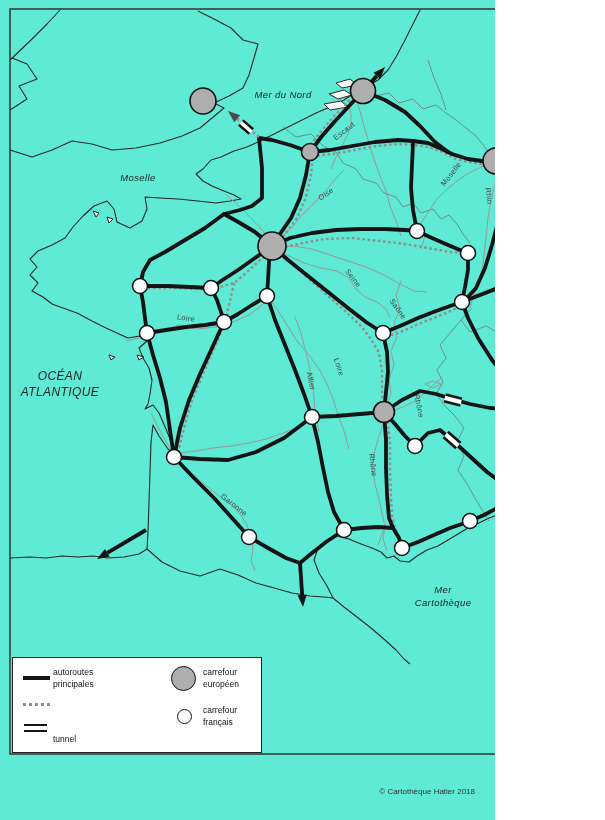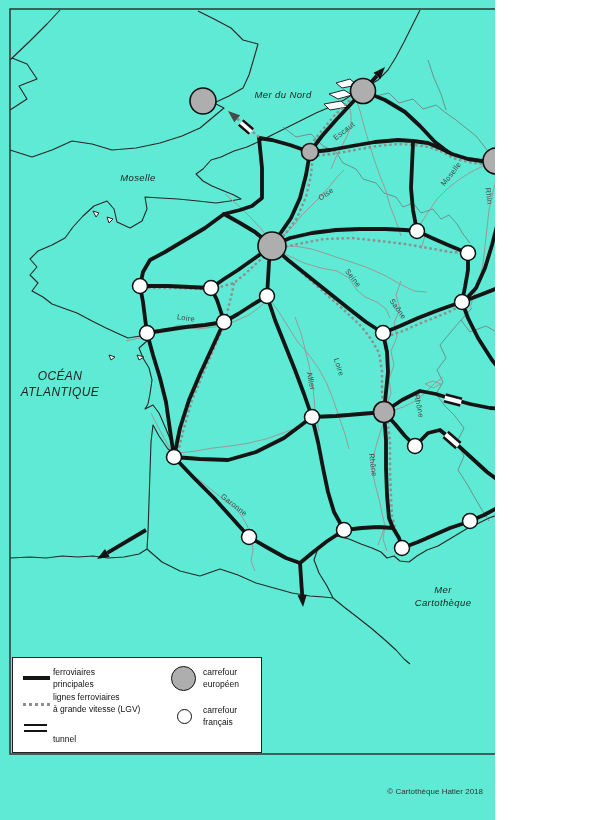--- a/index.html
+++ b/index.html
@@ -18,21 +18,21 @@
   .lg-tunnel{position:absolute;left:11px;top:66px;width:23px;height:8px;
              border-top:2.6px solid #141414;border-bottom:2.6px solid #141414;box-sizing:border-box;}
   .lg-circle-eu{position:absolute;left:158px;top:8px;width:25px;height:25px;border-radius:50%;
                 background:#aeaeae;border:1.5px solid #111;box-sizing:border-box;}
   .lg-circle-fr{position:absolute;left:164px;top:51px;width:15px;height:15px;border-radius:50%;
                 background:#fff;border:1.5px solid #111;box-sizing:border-box;}
   #scale-zero{position:absolute;left:500px;top:719px;width:12px;text-align:center;font-size:8.5px;color:#111;}
   #scale-num{position:absolute;left:536px;top:719px;width:50px;text-align:center;font-size:8.5px;color:#111;}
   #scale-bar{position:absolute;left:505px;top:737px;width:48px;height:4px;box-sizing:border-box;
              border-top:1.2px solid #222;border-left:1.2px solid #222;border-right:1.2px solid #222;}
-  #copyright{position:absolute;right:12px;top:787px;font-size:8px;color:#333;margin-left:46px;}
+  #copyright{position:absolute;right:20px;top:787px;font-size:8px;color:#333;margin-left:46px;}
 </style>
 </head>
 <body>
 
 <div id="stage">
   <svg id="map-svg" width="605" height="820" viewBox="0 0 605 820">
       <path d="M 10,150 L 32,157 L 52,150 L 72,141 L 92,144 L 112,150 L 136,148 L 160,143 L 182,136 L 200,128 L 212,118 L 224,108 L 214,103 L 229,96 L 243,88 L 249,75 L 254,58 L 258,44 L 243,40 L 231,28 L 214,19 L 198,11" fill="none" stroke="#262626" stroke-width="1.1" stroke-linejoin="round"></path>
       <path d="M 10,60 L 30,41 L 47,24 L 60,10" fill="none" stroke="#262626" stroke-width="1.1" stroke-linejoin="round"></path>
       <path d="M 10,110 L 27,99 L 19,86 L 37,79 L 27,64 L 12,58" fill="none" stroke="#262626" stroke-width="1.1" stroke-linejoin="round"></path>
       <path d="M 420,10 L 412,26 L 404,42 L 396,57 L 388,70 L 378,80 L 368,86 L 356,92 L 344,100 L 330,107 L 316,113 L 300,121 L 286,128 L 272,135 L 260,141 L 247,147 L 234,151 L 221,157 L 211,160 L 203,169 L 196,174 L 203,181 L 212,186 L 224,191 L 234,195 L 241,199 L 230,201 L 216,203 L 198,201 L 178,199 L 160,198 L 145,197 L 147,209 L 142,221 L 130,228 L 117,222 L 114,209 L 107,201 L 94,206 L 83,216 L 73,227 L 65,238 L 52,245 L 38,251 L 30,259 L 37,267 L 30,275 L 38,283 L 32,291 L 43,297 L 52,304 L 63,308 L 77,313 L 92,321 L 106,328 L 119,334 L 128,338 L 140,336 L 147,341 L 139,348 L 143,358 L 149,368 L 152,380 L 150,394 L 148,404 L 145,409 L 153,405 L 159,413 L 166,429 L 172,444 L 176,455 L 168,449 L 159,436 L 153,425 L 151,442 L 150,472 L 149,502 L 148,532 L 147,549 L 139,554 L 124,557 L 108,558 L 93,556 L 78,557 L 62,556 L 46,558 L 30,557 L 10,558" fill="none" stroke="#262626" stroke-width="1.1" stroke-linejoin="round"></path>
@@ -182,28 +182,24 @@
       <div class="river-label" style="left: 419px; top: 406px; transform: translate(-50%, -50%) rotate(78deg);">Rhône</div>
       <div class="river-label" style="left: 373px; top: 465px; transform: translate(-50%, -50%) rotate(82deg);">Rhône</div>
       <div class="river-label" style="left: 234px; top: 505px; transform: translate(-50%, -50%) rotate(38deg);">Garonne</div>
       <div class="river-label" style="left: 451px; top: 174px; transform: translate(-50%, -50%) rotate(-52deg);">Moselle</div>
       <div class="river-label" style="left: 489px; top: 196px; transform: translate(-50%, -50%) rotate(82deg);">Rhin</div>
     </div>
 
   <div id="legend">
     <div class="lg-road"></div>
     <div class="lg-text" style="left:40px;top:9px;">
-      <div>ferroviaires</div>
+      <div>autoroutes</div>
         <div>principales</div>
     </div>
     <div class="lg-lgv"></div>
-    <div class="lg-text" style="left:40px;top:34px;">
-      <div>lignes ferroviaires</div>
-        <div>à grande vitesse (LGV)</div>
-    </div>
     <div class="lg-tunnel"></div>
     <div class="lg-text" style="left:40px;top:76px;">
       <div>tunnel</div>
     </div>
     <div class="lg-circle-eu"></div>
     <div class="lg-text" style="left:190px;top:9px;">
       <div>carrefour</div>
         <div>européen</div>
     </div>
     <div class="lg-circle-fr"></div>

